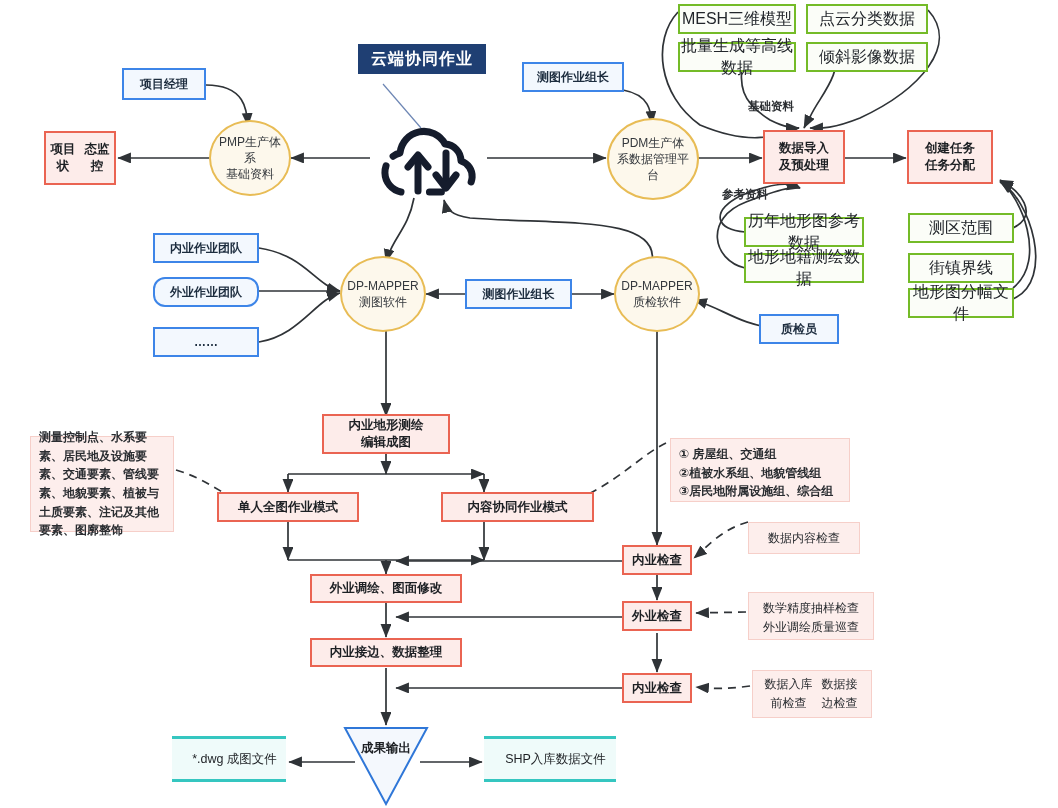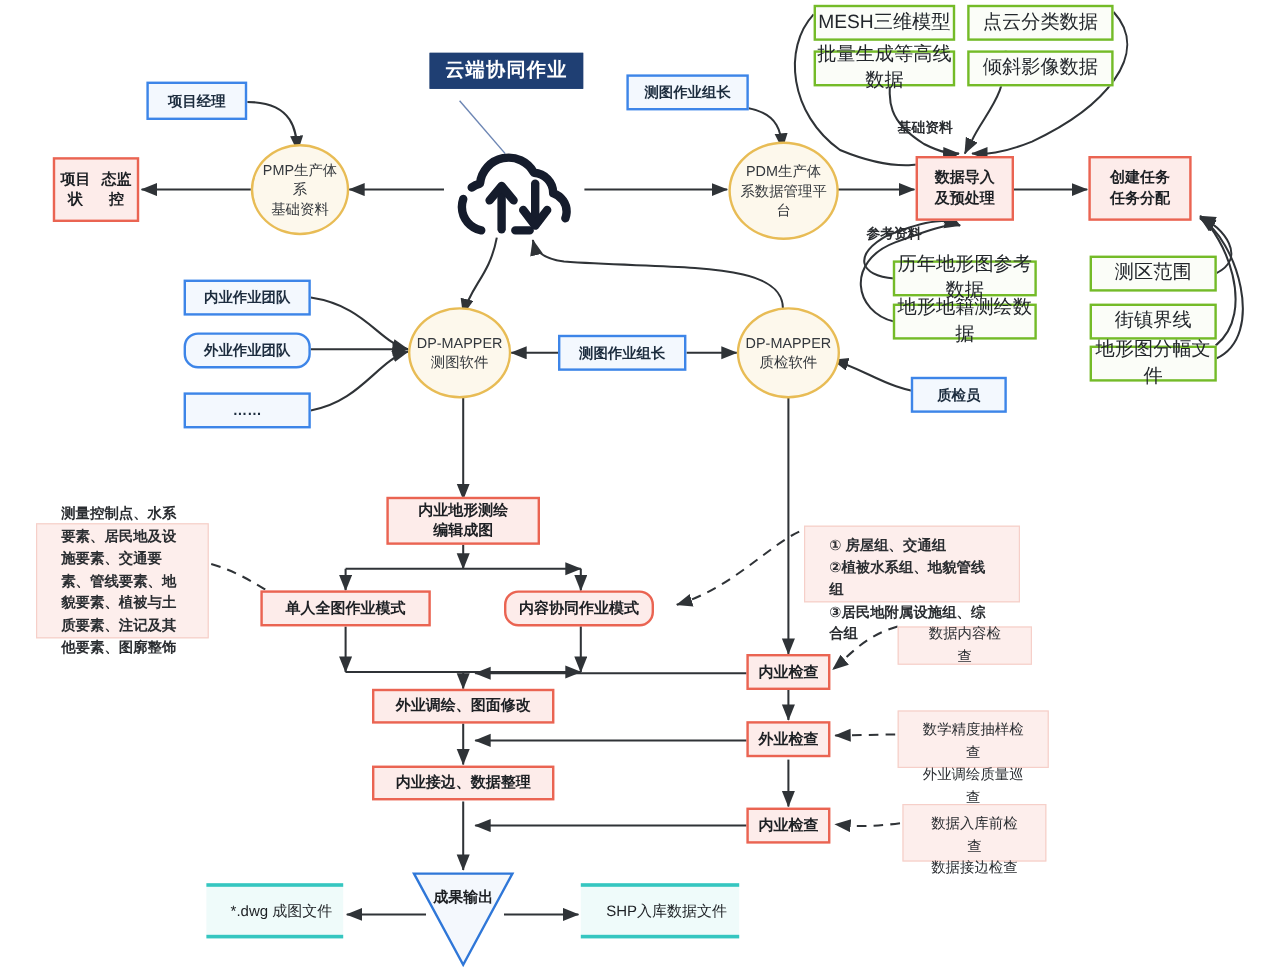--- a/index.html
+++ b/index.html
@@ -11,21 +11,21 @@
         text-align:center;line-height:1.35;}
 
   
   .blue{border:2px solid #3d85e8;background:#f3f8fe;color:#1d2d3f;font-weight:bold;font-size:12px;}
   
   .red{border:2px solid #ea6452;background:#fdecea;color:#1d2024;font-weight:bold;font-size:12.5px;}
   
   .green{border:2px solid #74bb28;background:#fbfdf8;color:#22262b;font-weight:normal;font-size:16px;}
   
   .sticky{border:1px solid #f6cfc9;background:#fdeeec;color:#2a2d31;font-size:12px;font-weight:bold;
-          text-align:left;justify-content:flex-start;padding:6px 20px;line-height:1.55;}
+          text-align:left;justify-content:flex-start;padding:6px 8px;line-height:1.55;}
   .sticky .stack{position:absolute;border:1px solid #f6cfc9;background:#fdeeec;z-index:-1;}
   
   .circle{border:2px solid #e8bc55;background:#fdf8ec;border-radius:50%;color:#34383d;font-size:12px;
           font-weight:normal;padding:0 4px;}
   
   .navy{background:#1f3f73;border:1px solid #1f3f73;color:#fff;font-weight:bold;font-size:16px;letter-spacing:1px;}
   
   .teal{border-top:3px solid #35c6c0;border-bottom:3px solid #35c6c0;background:#effbfa;color:#1d2024;
         font-size:12.5px;padding-left:11px;}
   
@@ -209,21 +209,21 @@
   </div>
 
   <div class="node blue" style="left:759px;top:314px;width:80px;height:30px;">质检员</div>
 
   <div class="node red" style="left:322px;top:414px;width:128px;height:40px;flex-direction:column;">
     <span>内业地形测绘</span>
     <span>编辑成图</span>
   </div>
 
   <div class="node red" style="left:217px;top:492px;width:142px;height:30px;">单人全图作业模式</div>
-  <div class="node red" style="left:420px;top:492px;width:125px;height:30px;border-radius:12px;">内容协同作业模式</div>
+  <div class="node red" style="left:441px;top:492px;width:153px;height:30px;">内容协同作业模式</div>
 
   <div class="node red" style="left:310px;top:574px;width:152px;height:29px;">外业调绘、图面修改</div>
   <div class="node red" style="left:310px;top:638px;width:152px;height:29px;">内业接边、数据整理</div>
 
   <div class="node red" style="left:622px;top:545px;width:70px;height:30px;">内业检查</div>
   <div class="node red" style="left:622px;top:601px;width:70px;height:30px;">外业检查</div>
   <div class="node red" style="left:622px;top:673px;width:70px;height:30px;">内业检查</div>
 
   <div class="node sticky" style="left:30px;top:436px;width:144px;height:96px;">
     <span class="stack" style="left:6px;top:-6px;width:144px;height:96px;"></span>
@@ -244,21 +244,21 @@
     <span>数据内容检查</span>
   </div>
 
   <div class="node sticky" style="left:748px;top:592px;width:126px;height:48px;flex-direction:column;align-items:center;text-align:center;font-weight:normal;">
     <span class="stack" style="left:6px;top:-6px;width:126px;height:48px;"></span>
     <span class="stack" style="left:12px;top:-12px;width:126px;height:48px;"></span>
     <span>数学精度抽样检查</span>
     <span>外业调绘质量巡查</span>
   </div>
 
-  <div class="node sticky" style="left:752px;top:670px;width:120px;height:48px;flex-direction:column;align-items:center;text-align:center;font-weight:normal;">
+  <div class="node sticky" style="left:752px;top:670px;width:120px;height:48px;flex-direction:row;align-items:center;text-align:center;font-weight:normal;">
     <span class="stack" style="left:-8px;top:-8px;width:120px;height:48px;"></span>
     <span>数据入库前检查</span>
     <span>数据接边检查</span>
   </div>
 
   <div class="tri" style="left:343px;top:726px;width:86px;height:80px;">
     <svg viewBox="0 0 86 80" width="86" height="80">
       <polygon points="2,2 84,2 43,78" fill="#f4f8fd" stroke="#2f77d8" stroke-width="2"></polygon>
     </svg>
     <span class="lbl">成果输出</span>

